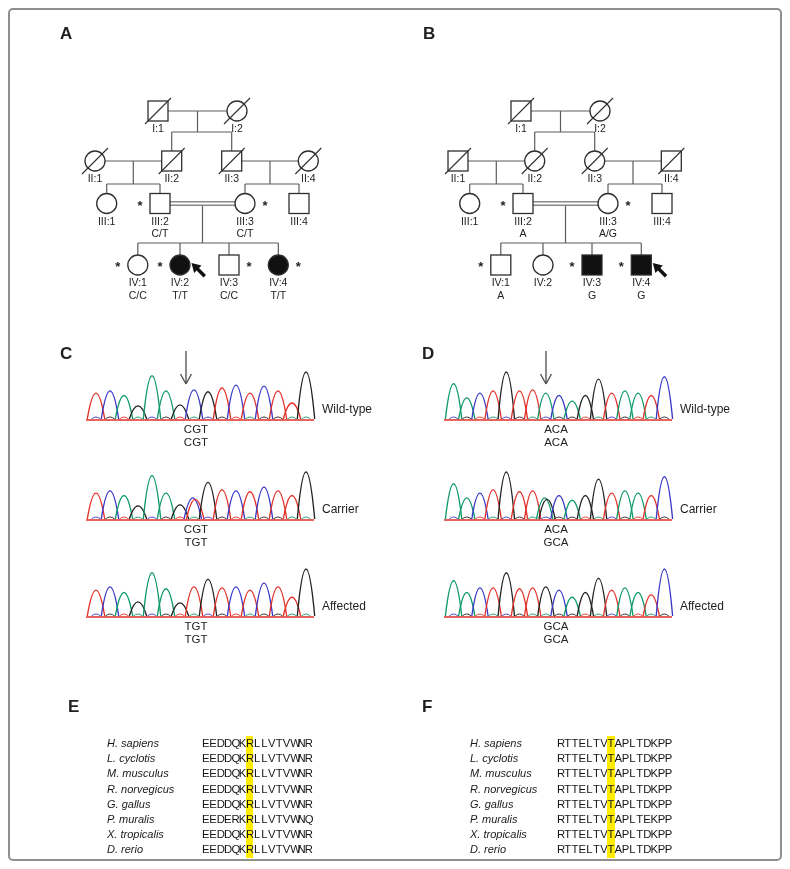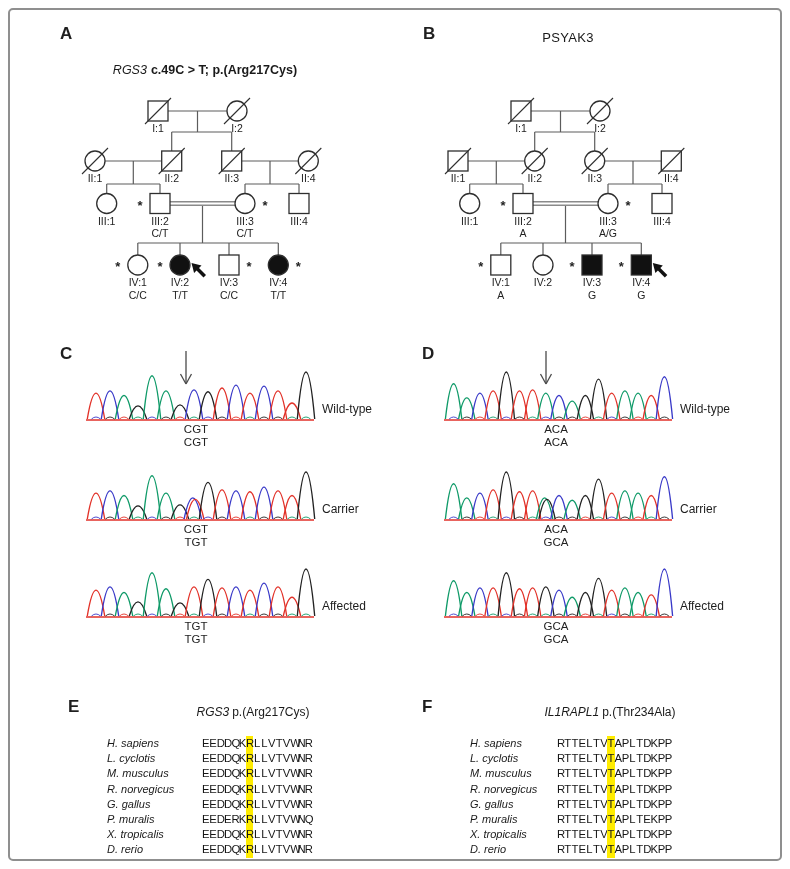--- a/index.html
+++ b/index.html
@@ -24,23 +24,20 @@
       font-size:11.3px;color:#161616;}
   svg{display:block;}
 </style>
 </head>
 <body>
 
 <div id="fig">
   <div class="frame"></div>
 
   <div class="abs panel-letter" style="left:60px;top:24px;">A</div>
-  <div class="abs ped-subtitle" style="left:25px;top:63px;width:360px;">
-    <span class="gene">RGS3</span><span class="mut">c.49C &gt; T; p.(Arg217Cys)</span>
-  </div>
   <svg class="abs" id="ped-A" style="left:40px;top:96px;" width="330" height="210" viewBox="0 0 330 210">
       <line x1="128" y1="15" x2="187" y2="15" stroke="#5c5c5c" stroke-width="1.2"></line>
       <line x1="157.5" y1="15" x2="157.5" y2="36" stroke="#5c5c5c" stroke-width="1.2"></line>
       <line x1="131.7" y1="36" x2="191.7" y2="36" stroke="#5c5c5c" stroke-width="1.2"></line>
       <line x1="131.7" y1="36" x2="131.7" y2="55" stroke="#5c5c5c" stroke-width="1.2"></line>
       <line x1="191.7" y1="36" x2="191.7" y2="55" stroke="#5c5c5c" stroke-width="1.2"></line>
       <line x1="65" y1="65" x2="121.7" y2="65" stroke="#5c5c5c" stroke-width="1.2"></line>
       <line x1="93.3" y1="65" x2="93.3" y2="88" stroke="#5c5c5c" stroke-width="1.2"></line>
       <line x1="66.7" y1="88" x2="120" y2="88" stroke="#5c5c5c" stroke-width="1.2"></line>
       <line x1="66.7" y1="88" x2="66.7" y2="97.5" stroke="#5c5c5c" stroke-width="1.2"></line>
@@ -132,21 +129,20 @@
       </g>
       <g>
         <circle cx="238.3" cy="169" r="10" fill="#111111" stroke="#2e2e2e" stroke-width="1.3"></circle>
         <text x="238.3" y="190" text-anchor="middle" font-size="10.5" fill="#222">IV:4</text>
         <text x="238.3" y="202.5" text-anchor="middle" font-size="10.5" fill="#222">T/T</text>
         <text x="258.3" y="175" text-anchor="middle" font-size="13" font-weight="bold" fill="#222">*</text>
       </g>
     </svg>
 
   <div class="abs panel-letter" style="left:423px;top:24px;">B</div>
-  <div class="abs ped-title" style="left:403px;top:30px;width:330px;">PSYAK3</div>
   <svg class="abs" id="ped-B" style="left:403px;top:96px;" width="330" height="210" viewBox="0 0 330 210">
       <line x1="128" y1="15" x2="187" y2="15" stroke="#5c5c5c" stroke-width="1.2"></line>
       <line x1="157.5" y1="15" x2="157.5" y2="36" stroke="#5c5c5c" stroke-width="1.2"></line>
       <line x1="131.7" y1="36" x2="191.7" y2="36" stroke="#5c5c5c" stroke-width="1.2"></line>
       <line x1="131.7" y1="36" x2="131.7" y2="55" stroke="#5c5c5c" stroke-width="1.2"></line>
       <line x1="191.7" y1="36" x2="191.7" y2="55" stroke="#5c5c5c" stroke-width="1.2"></line>
       <line x1="65" y1="65" x2="121.7" y2="65" stroke="#5c5c5c" stroke-width="1.2"></line>
       <line x1="93.3" y1="65" x2="93.3" y2="88" stroke="#5c5c5c" stroke-width="1.2"></line>
       <line x1="66.7" y1="88" x2="120" y2="88" stroke="#5c5c5c" stroke-width="1.2"></line>
       <line x1="66.7" y1="88" x2="66.7" y2="97.5" stroke="#5c5c5c" stroke-width="1.2"></line>
@@ -498,23 +494,20 @@
       <path d="M 214.2 53 Q 222.4 -41.0 230.6 53" stroke="#3939c8" stroke-width="1.35" fill="none"></path>
       <path d="M 217.9 53 Q 222.4 49 226.9 53" stroke="#222222" stroke-width="0.9" fill="none"></path>
     </svg>
   <div class="abs trace-label" style="left:680px;top:599px;">Affected</div>
   <div class="abs codon" style="left:496px;top:620px;width:120px;">
     <div>GCA</div>
     <div>GCA</div>
   </div>
 
   <div class="abs panel-letter" style="left:68px;top:697px;">E</div>
-  <div class="abs align-title" style="left:103px;top:705px;width:300px;">
-    <span class="gene">RGS3</span><span style="margin-left:3px;">p.(Arg217Cys)</span>
-  </div>
   <div class="abs align-block" id="align-E" style="left:107px;top:736px;">
       <div class="align-row">
         <span class="sp" style="width: 95px;">H. sapiens</span>
         <span class="seq">
           <span class="ch" style="width: 7.35px;">E</span>
           <span class="ch" style="width: 7.35px;">E</span>
           <span class="ch" style="width: 7.35px;">D</span>
           <span class="ch" style="width: 7.35px;">D</span>
           <span class="ch" style="width: 7.35px;">Q</span>
           <span class="ch" style="width: 7.35px;">K</span>
@@ -665,23 +658,20 @@
           <span class="ch" style="width: 7.35px;">T</span>
           <span class="ch" style="width: 7.35px;">V</span>
           <span class="ch" style="width: 7.35px;">W</span>
           <span class="ch" style="width: 7.35px;">N</span>
           <span class="ch" style="width: 7.35px;">R</span>
         </span>
       </div>
     </div>
 
   <div class="abs panel-letter" style="left:422px;top:697px;">F</div>
-  <div class="abs align-title" style="left:460px;top:705px;width:300px;">
-    <span class="gene">IL1RAPL1</span><span style="margin-left:3px;">p.(Thr234Ala)</span>
-  </div>
   <div class="abs align-block" id="align-F" style="left:470px;top:736px;">
       <div class="align-row">
         <span class="sp" style="width: 87px;">H. sapiens</span>
         <span class="seq">
           <span class="ch" style="width: 7.2px;">R</span>
           <span class="ch" style="width: 7.2px;">T</span>
           <span class="ch" style="width: 7.2px;">T</span>
           <span class="ch" style="width: 7.2px;">E</span>
           <span class="ch" style="width: 7.2px;">L</span>
           <span class="ch" style="width: 7.2px;">T</span>

